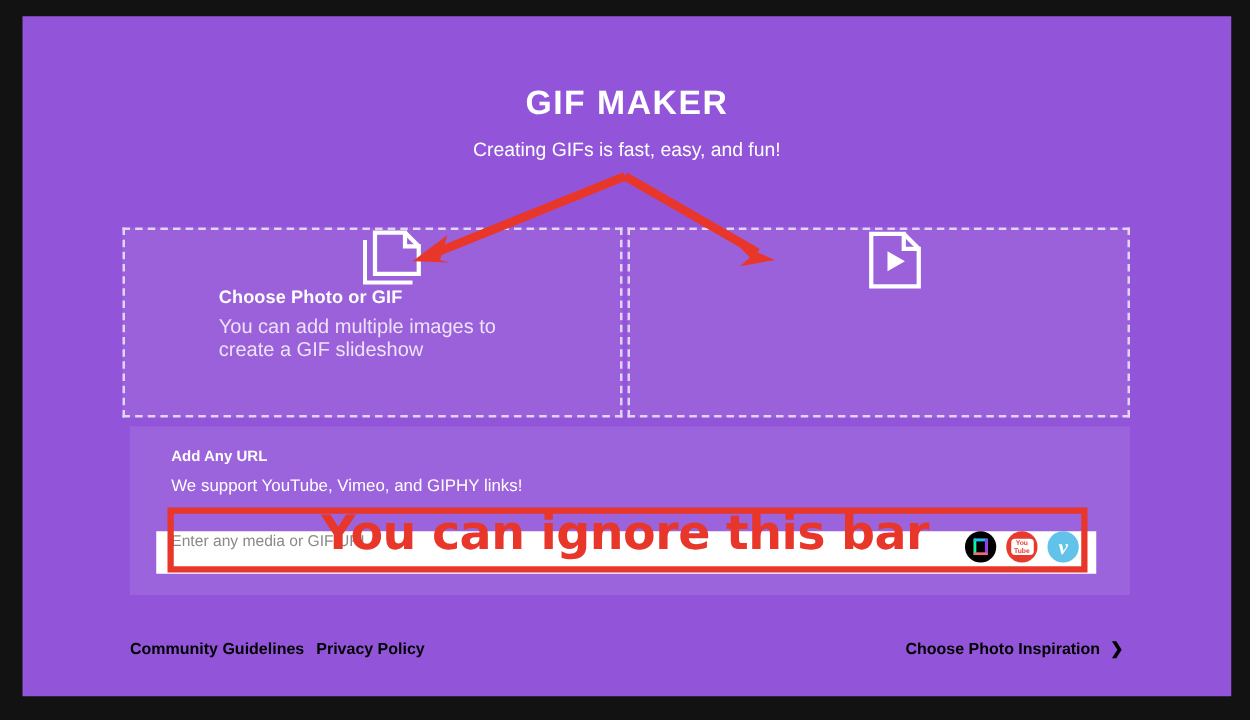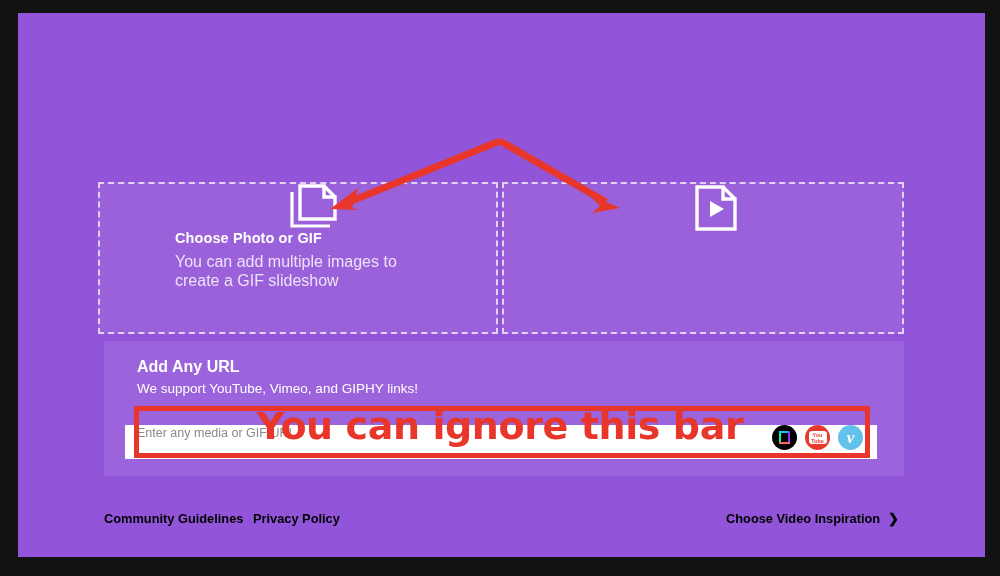--- a/index.html
+++ b/index.html
@@ -100,21 +100,21 @@
     left: 86px;
     top: 328px;
     width: 800px;
     height: 135px;
     background: rgba(255,255,255,0.085);
   }
   #url-title {
     position: absolute;
     left: 33px;
     top: 17px;
-    font-size: 16px;
+    font-size: 12px;
     font-weight: bold;
     color: #ffffff;
     margin: 0;
   }
   #url-subtitle {
     position: absolute;
     left: 33px;
     top: 40px;
     font-size: 13.5px;
     color: #ffffff;
@@ -239,20 +239,24 @@
     pointer-events: none;
     font-family: "DejaVu Sans", sans-serif;
   }
 </style>
 </head>
 <body>
 
 <div id="screen">
   <div id="page">
 
+    <div id="header">
+      <h1 id="gif-title">GIF MAKER</h1>
+      <p id="gif-subtitle">Creating GIFs is fast, easy, and fun!</p>
+    </div>
 
     <div id="card-photo" class="choice-card">
       <div class="card-icon">
         <svg width="54" height="46" viewBox="0 0 54 46" fill="none">
           <path d="M8 8 L8 42 L46 42" stroke="#ffffff" stroke-width="3.2" fill="none"></path>
           <path d="M16 2 L16 35 L51 35 L51 13 L40 13 L40 2 Z" stroke="#ffffff" stroke-width="3.4" fill="none" stroke-linejoin="miter"></path>
           <path d="M40 2 L51 13" stroke="#ffffff" stroke-width="3.4" fill="none"></path>
         </svg>
       </div>
       <div class="card-text">
@@ -297,21 +301,21 @@
           <span class="social-icon" id="icon-vimeo">
             <span id="icon-vimeo-glyph">v</span>
           </span>
         </div>
       </div>
     </div>
 
     <div id="footer">
       <a class="footer-link" id="link-community" href="#">Community Guidelines</a>
       <a class="footer-link" id="link-privacy" href="#">Privacy Policy</a>
-      <a class="footer-link" id="link-inspiration" href="#"><span>Choose Video Inspiration</span><span id="chevron-right">❯</span></a>
+      <a class="footer-link" id="link-inspiration" href="#"><span>Choose Photo Inspiration</span><span id="chevron-right">❯</span></a>
     </div>
 
   </div>
 
   <svg id="annot-arrows" viewBox="0 0 1000 576">
     <path d="M500 141 L344 204" stroke="#e8372a" stroke-width="7" fill="none"></path>
     <path d="M330 209 L358 188 L352 208 L360 210 Z" fill="#e8372a"></path>
     <path d="M500 141 L606 202" stroke="#e8372a" stroke-width="7" fill="none"></path>
     <path d="M620 208 L588 194 L600 206 L592 213 Z" fill="#e8372a"></path>
   </svg>

